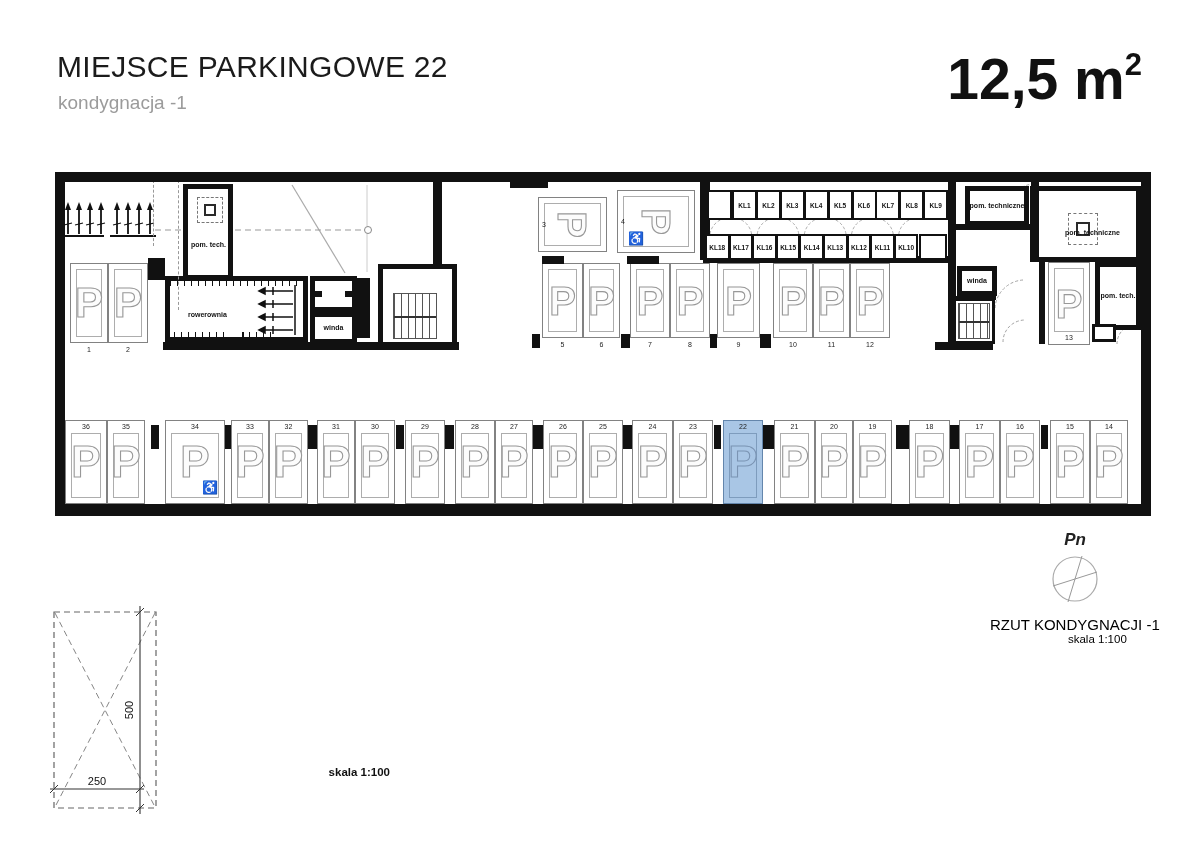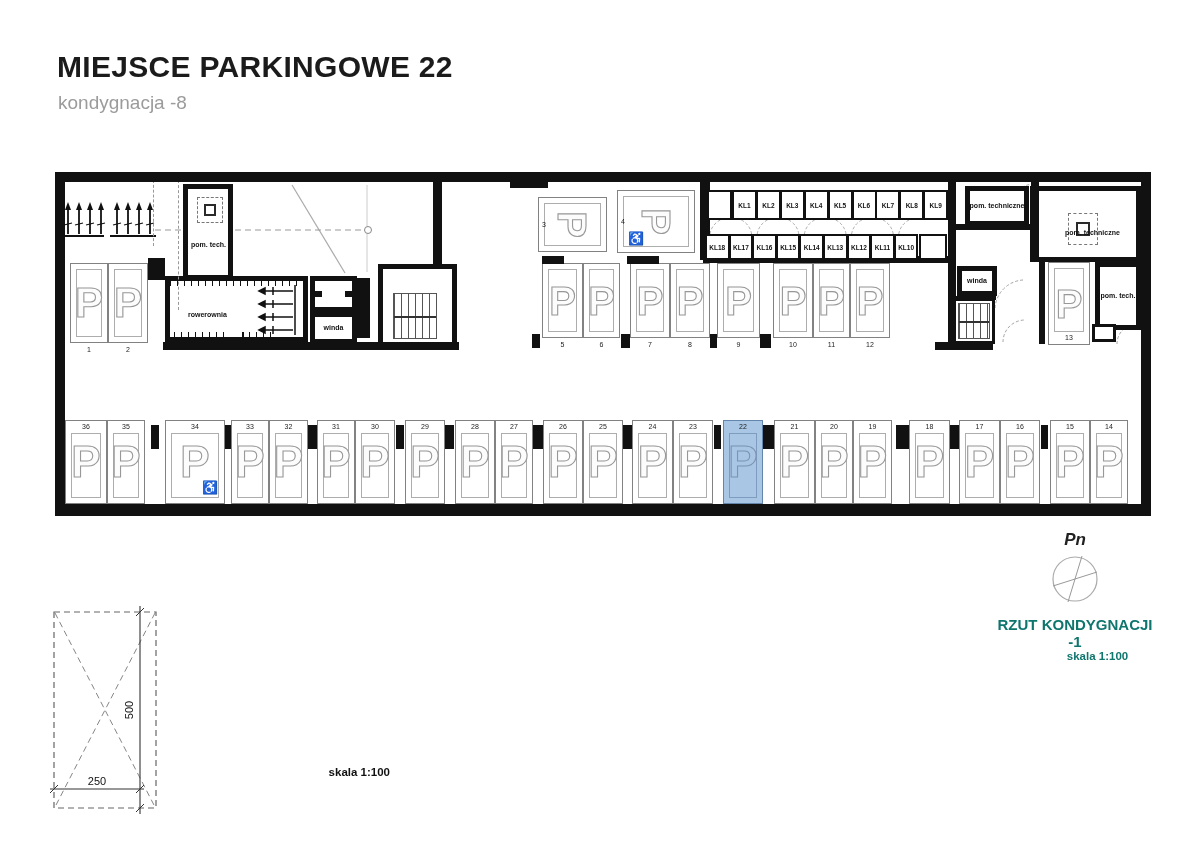--- a/index.html
+++ b/index.html
@@ -1,19 +1,19 @@
 <!DOCTYPE html>
 <html style="--hl: #a9c6e5; --wall: #111111;"><head>
 <meta charset="utf-8">
 <style>
   *{box-sizing:border-box;margin:0;padding:0}
   body{font-family:"Liberation Sans",sans-serif;background:#fff}
   #page{position:relative;width:1200px;height:848px;background:#fff;overflow:hidden}
   
-  .title{position:absolute;left:57px;top:50px;font-size:30px;font-weight:700;color:#1b1b1b;letter-spacing:.3px}
+  .title{position:absolute;left:57px;top:50px;font-size:30px;font-weight:400;color:#1b1b1b;letter-spacing:.3px}
   .subtitle{position:absolute;left:58px;top:92px;font-size:19px;color:#9b9b9b}
   .area{position:absolute;right:58px;top:46px;font-size:57px;font-weight:600;color:#111}
   .area sup{font-size:31px;position:relative;top:-4px;vertical-align:super}
   
   #plan{position:absolute;left:55px;top:172px;width:1096px;height:344px}
   .w{position:absolute;background:var(--wall,#111)}
   .room{position:absolute;border:5px solid var(--wall,#111);background:#fff}
   .rlabel{position:absolute;font-size:7px;font-weight:700;color:#111;white-space:nowrap;line-height:1.1}
   .ctr{display:flex;align-items:center;justify-content:center;text-align:center}
   .shaft{position:absolute;border:1px dashed #777;background:#fff}
@@ -44,30 +44,31 @@
   #plansvg{position:absolute;inset:0;pointer-events:none}
   
   #detail-svg{position:absolute;left:40px;top:598px}
   .caption{position:absolute;font-weight:700;color:#111}
   #detail-caption{left:183px;top:764px;width:207px;text-align:right;font-size:15px;line-height:1.4}
   #detail-caption .scale,#compass-caption .scale{font-size:11.5px}
   
   #compass{position:absolute;left:990px;top:530px;width:170px;text-align:center}
   #compass .pn{font-style:italic;font-size:17px;font-weight:600;color:#222}
   #compass svg{display:block;margin:4px auto 0}
-  #compass-caption{margin-top:12px;font-size:15px;font-weight:700;color:#0f766e}
+  #compass-caption{margin-top:12px;font-size:15px;font-weight:400;color:#000000}
   #compass-caption .scale{padding-left:45px}
 </style>
 </head>
 <body>
 
 <div id="page">
 
   <div class="title">MIEJSCE PARKINGOWE 22</div>
-  <div class="subtitle">kondygnacja -8</div>
+  <div class="subtitle">kondygnacja -1</div>
+  <div class="area"><span>12,5 m</span><sup>2</sup></div>
 
   <div id="plan">
 
     <svg id="plansvg" width="1096" height="344" viewBox="0 0 1096 344">
 
       <line x1="237" y1="13" x2="290" y2="101" stroke="#aaa" stroke-width="1.2"></line>
       <line x1="312" y1="13" x2="312" y2="100" stroke="#ccc" stroke-width="1"></line>
       <line x1="100" y1="58" x2="309" y2="58" stroke="#999" stroke-width="1" stroke-dasharray="6,4"></line>
       <circle cx="313" cy="58" r="3.5" fill="#fff" stroke="#888" stroke-width="1"></circle>
 

